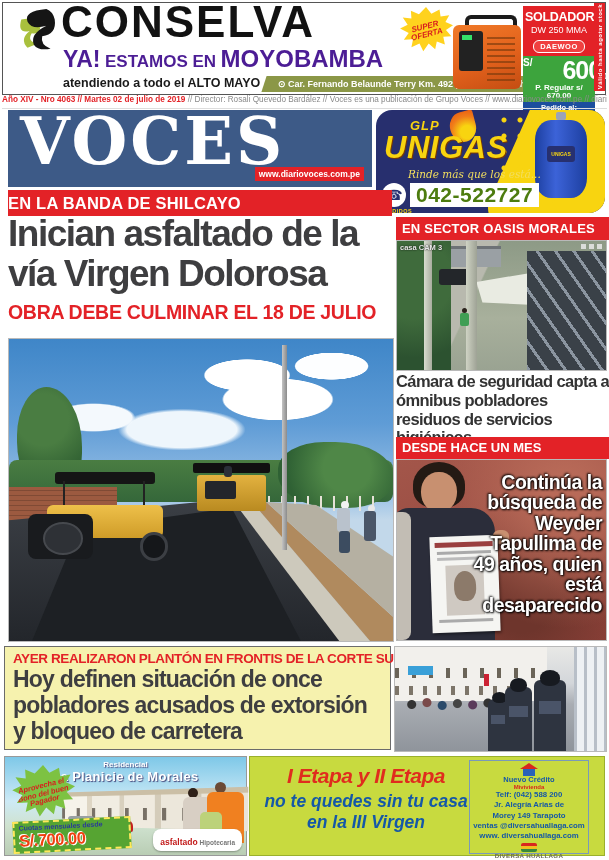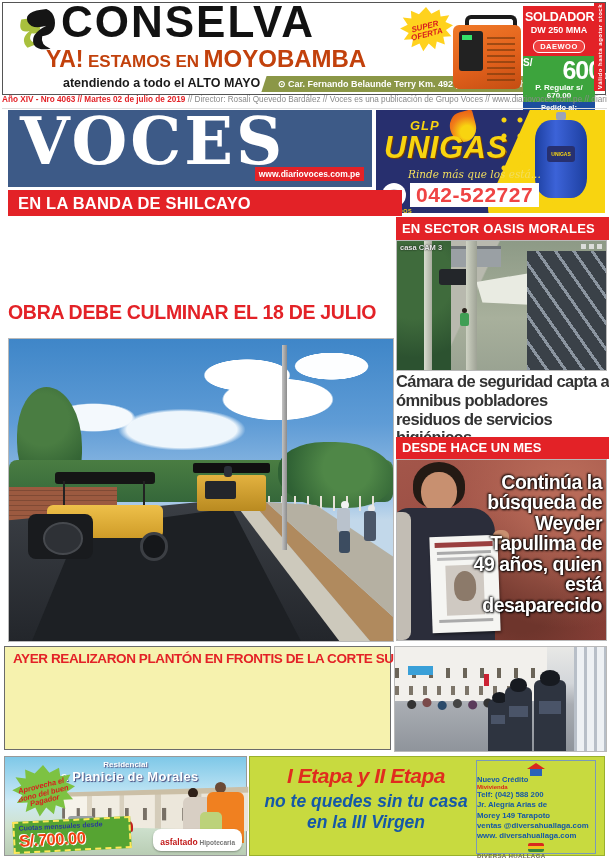--- a/index.html
+++ b/index.html
@@ -4,21 +4,21 @@
 <style>
   html,body{margin:0;padding:0;background:#e9e9e9;}
   .page{position:relative;width:609px;height:860px;background:#fff;overflow:hidden;
         font-family:"Liberation Sans", sans-serif;margin:0 auto;}
   .abs{position:absolute;}
 
   
   .topad{left:2px;top:2px;width:602px;height:91px;border:1px solid #555;background:#fff;}
   .cons-logo{left:12px;top:4px;}
   .cons-name{left:58px;top:-6px;font-size:44px;font-weight:bold;letter-spacing:2px;color:#121212;}
-  .cons-ya{left:43px;top:42px;color:#c2410c;white-space:nowrap;}
+  .cons-ya{left:60px;top:42px;color:#4c1d95;white-space:nowrap;}
   .cons-ya .ya{font-size:23px;font-weight:900;}
   .cons-ya .mid{font-size:17px;font-weight:900;}
   .cons-ya .big{font-size:24px;font-weight:900;}
   .cons-bottom{left:60px;top:70px;white-space:nowrap;}
   .cons-attend{font-size:12.5px;font-weight:bold;color:#1a1a1a;}
   .cons-addrbar{display:inline-block;background:#8b9747;color:#fff;font-size:9px;font-weight:bold;
                 padding:3px 10px 3px 14px;margin-left:4px;transform:skewX(-18deg);}
   .cons-addrbar>span{display:inline-block;transform:skewX(18deg);}
   .burst{width:54px;height:48px;background:#ffd21e;display:flex;align-items:center;justify-content:center;
          clip-path:polygon(50% 0,60% 14%,75% 5%,77% 20%,93% 17%,86% 31%,100% 38%,87% 48%,97% 61%,82% 62%,85% 78%,70% 72%,67% 88%,55% 76%,45% 92%,38% 76%,23% 84%,26% 67%,9% 68%,18% 54%,2% 45%,16% 37%,7% 22%,23% 24%,22% 8%,37% 15%);}
@@ -28,21 +28,21 @@
   .machine{left:450px;top:12px;width:68px;height:76px;}
   .machine .handle{position:absolute;left:12px;top:0;width:44px;height:10px;border:4px solid #1b1b1b;border-bottom:none;border-radius:6px 6px 0 0;}
   .machine .body{position:absolute;left:0;top:10px;width:68px;height:64px;background:linear-gradient(160deg,#f07a28 0%,#e2611c 55%,#c44d12 100%);border-radius:6px;}
   .machine .panel{position:absolute;left:6px;top:16px;width:24px;height:40px;background:#222;border-radius:3px;}
   .machine .digits{position:absolute;left:9px;top:20px;width:10px;height:5px;background:#35e06a;}
   .machine .vents{position:absolute;left:34px;top:18px;width:28px;height:48px;
                   background:repeating-linear-gradient(0deg,#7a3a0c 0 2px,transparent 2px 6px);opacity:.65;}
   .sold-col{left:520px;top:3px;width:72px;}
   .sold-red{background:#e32227;color:#fff;text-align:center;padding:4px 2px 3px;}
   .sold-title{font-size:12.5px;font-weight:900;letter-spacing:-0.3px;}
-  .sold-model{font-size:9px;font-weight:bold;margin-top:1px;}
+  .sold-model{font-size:9px;font-weight:normal;margin-top:1px;}
   .sold-badge{display:inline-block;margin-top:2px;border:1px solid #fff;border-radius:6px;background:#f04040;
               color:#fff;font-size:7.5px;font-weight:900;padding:1px 6px;letter-spacing:.5px;}
   .sold-green{background:#3da43d;color:#fff;text-align:center;padding:2px 0 2px;line-height:1;}
   .sold-price .cur{font-size:10px;font-weight:900;vertical-align:top;}
   .sold-price .val{font-size:25px;font-weight:700;letter-spacing:-1px;margin-left:30px;}
   .sold-price .cents{font-size:9px;font-weight:900;}
   .sold-reg{font-size:8px;font-weight:bold;margin-top:1px;}
   .sold-blue{background:#1c4e9e;color:#fff;text-align:center;padding:2px 0;line-height:1.15;}
   .sold-order{font-size:7.5px;font-weight:bold;}
   .sold-phone{font-size:10.5px;font-weight:900;}
@@ -55,40 +55,40 @@
   .folio .rest{color:#8a8a8a;}
 
   
   .masthead{left:8px;top:110px;width:364px;height:77px;background:#3d5a87;}
   .voces{left:12px;top:-7px;font-family:"DejaVu Serif",serif;font-weight:bold;font-size:64px;
          letter-spacing:3px;color:#fff;transform:scaleY(1.02);transform-origin:top left;}
   .tagline{right:8px;top:9px;width:104px;text-align:right;color:#fff;font-size:9px;font-weight:bold;line-height:1.2;}
   .siteband{right:8px;top:57px;background:#e32227;color:#fff;font-size:8.5px;font-weight:bold;padding:2px 4px;}
 
   .kicker{background:#e32227;color:#fff;font-weight:900;}
-  .kicker1{left:8px;top:190px;width:384px;height:26px;font-size:16.5px;line-height:26px;padding-left:10px;letter-spacing:.2px;}
-
-  
-  .unigas{left:376px;top:110px;width:229px;height:103px;background:#272f6e;overflow:hidden;}
+  .kicker1{left:8px;top:190px;width:384px;height:26px;font-size:16.5px;line-height:26px;letter-spacing:.2px;}
+
+  
+  .unigas{left:376px;top:110px;width:229px;height:103px;background:#272f6e;overflow:hidden;border-radius:16px;}
   .uni-yellow1{position:absolute;right:-26px;top:-30px;width:120px;height:170px;background:#f8d410;transform:rotate(24deg);border-radius:20px;}
   .uni-dots{position:absolute;left:120px;top:0;width:60px;height:103px;
             background:radial-gradient(circle 2px at 8px 10px,#f8d410 2px,transparent 3px) 0 0/16px 16px;}
   .cyl{position:absolute;right:18px;top:10px;width:52px;height:78px;background:linear-gradient(90deg,#1d3fa0,#3c63d8 40%,#1d3fa0);border-radius:16px/20px;}
   .cyl .valve{position:absolute;left:21px;top:-8px;width:10px;height:8px;background:#9aa3b8;border-radius:2px;}
   .cyl .lbl{position:absolute;left:12px;top:26px;width:28px;height:16px;background:#273070;border-radius:3px;
             color:#f8d410;font-size:5px;font-weight:900;text-align:center;line-height:16px;}
   .uni-glp{left:34px;top:8px;color:#f8d410;font-size:13px;font-weight:900;font-style:italic;letter-spacing:1px;}
   .uni-flame{left:74px;top:2px;width:26px;height:30px;background:radial-gradient(circle at 60% 70%,#f8d410 25%,#f07d1a 60%,#e8500f 100%);border-radius:50% 10% 50% 50%;transform:rotate(-15deg);}
   .uni-name{left:8px;top:20px;color:#f8d410;font-size:31px;font-weight:900;font-style:italic;letter-spacing:.5px;text-shadow:1px 1px 0 #7a3a00;}
   .uni-slogan{left:32px;top:58px;color:#f3de5e;font-size:10.5px;font-style:italic;font-family:"DejaVu Serif",serif;}
   .uni-phrow{left:6px;top:73px;display:flex;align-items:center;}
   .uni-phicon{width:24px;height:24px;background:#fff;border-radius:50%;color:#273070;font-size:14px;
               display:flex;align-items:center;justify-content:center;}
   .uni-pedidos{position:absolute;left:2px;top:25px;color:#f8d410;font-size:5.5px;font-weight:bold;letter-spacing:.5px;}
-  .uni-phbox{margin-left:4px;background:#fff;color:#ef4444;font-size:21px;font-weight:900;padding:0 6px;letter-spacing:.5px;}
+  .uni-phbox{margin-left:4px;background:#fff;color:#4d7c0f;font-size:21px;font-weight:900;padding:0 6px;letter-spacing:.5px;}
 
   
   .headline1{left:8px;top:214px;width:392px;font-size:37px;font-weight:bold;color:#3e3e40;
              line-height:1.07;letter-spacing:-1.5px;}
   .subhead1{left:8px;top:301px;width:392px;font-size:19.5px;font-weight:900;color:#e32227;letter-spacing:-0.3px;}
 
   
   .photo{border:1px solid #b9b9b9;overflow:hidden;background:#888;}
   .ph{position:absolute;}
 
@@ -230,21 +230,21 @@
   .micasita{right:4px;bottom:4px;background:#fff;border-radius:8px;padding:2px 7px;box-shadow:0 1px 2px rgba(0,0,0,.3);}
   .micasita .m1{color:#c21a1a;font-size:8.5px;font-weight:900;}
   .micasita .m2{color:#777;font-size:6.5px;font-weight:bold;margin-left:2px;}
 
   .limead{left:249px;top:756px;width:356px;height:100px;background:#c8da3f;border:1px solid #9ab02c;box-sizing:border-box;}
   .etapa{left:0;top:0;width:232px;height:100%;text-align:center;font-style:italic;font-weight:900;}
   .et1{margin-top:7px;color:#e02c1e;font-size:21px;letter-spacing:-0.5px;}
   .et2{color:#e02c1e;font-size:19px;}
   .et3{color:#1558a7;font-size:17.5px;margin-top:3px;}
   .et4{color:#1558a7;font-size:17.5px;}
-  .diversa{right:8px;top:3px;width:118px;height:92px;border:1px solid #7a9ab8;color:#1558a7;}
+  .diversa{right:15px;top:3px;width:118px;height:92px;border:1px solid #7a9ab8;text-align:center;color:#1558a7;}
   .dv-house{width:18px;height:13px;margin:2px auto 0;position:relative;}
   .dv-house .roof{position:absolute;left:0;top:0;width:0;height:0;border-left:9px solid transparent;border-right:9px solid transparent;border-bottom:6px solid #d8281e;}
   .dv-house .base{position:absolute;left:3px;top:6px;width:12px;height:7px;background:#2a62b8;}
   .dv-brand{font-size:7.5px;font-weight:900;line-height:1.1;}
   .dv-sub{font-size:6px;font-weight:bold;color:#d8281e;line-height:1;}
   .dv-line{font-size:7.8px;font-weight:900;line-height:1.3;}
   .dv-logo{width:16px;height:9px;margin:2px auto 0;background:linear-gradient(180deg,#d8281e 0 33%,#f0c020 33% 66%,#3a8a3a 66% 100%);border-radius:2px;}
   .dv-logoname{font-size:6.2px;font-weight:bold;color:#6b6b5a;letter-spacing:.3px;}
 </style>
 </head>
@@ -323,20 +323,21 @@
     <div class="abs uni-phrow">
       <div class="uni-phicon">
           <span>☎</span>
         </div>
       <div class="uni-pedidos">PEDIDOS</div>
       <div class="uni-phbox">042-522727</div>
     </div>
   </div>
 
   <div class="abs kicker kicker1">EN LA BANDA DE SHILCAYO</div>
+  <div class="abs headline1">Inician asfaltado de la vía Virgen Dolorosa</div>
   <div class="abs subhead1">OBRA DEBE CULMINAR EL 18 DE JULIO</div>
 
   <div class="abs photo photo-main">
     <div class="ph tree-tall"></div>
     <div class="ph tree-band"></div>
     <div class="ph tree-right"></div>
     <div class="ph wall">
         <i></i>
       </div>
     <div class="ph fence"></div>
@@ -403,20 +404,21 @@
           <i></i>
         </div>
       <div class="l3"></div>
     </div>
     <div class="ph wm-hand"></div>
     <div class="ph overlay3">Continúa la búsqueda de Weyder Tapullima de 49 años, quien está desaparecido</div>
   </div>
 
   <div class="abs yellowbox">
     <div class="kicker4">AYER REALIZARON PLANTÓN EN FRONTIS DE LA CORTE SUPERIOR</div>
+    <div class="headline4">Hoy definen situación de once pobladores acusados de extorsión y bloqueo de carretera</div>
   </div>
   <div class="abs photo photo-protest">
     <div class="ph pr-bldg">
         <i></i>
         <u></u>
       </div>
     <div class="ph pr-tarp"></div>
     <div class="ph pr-flag"></div>
     <div class="ph pr-crowd"></div>
     <div class="ph police po3">

